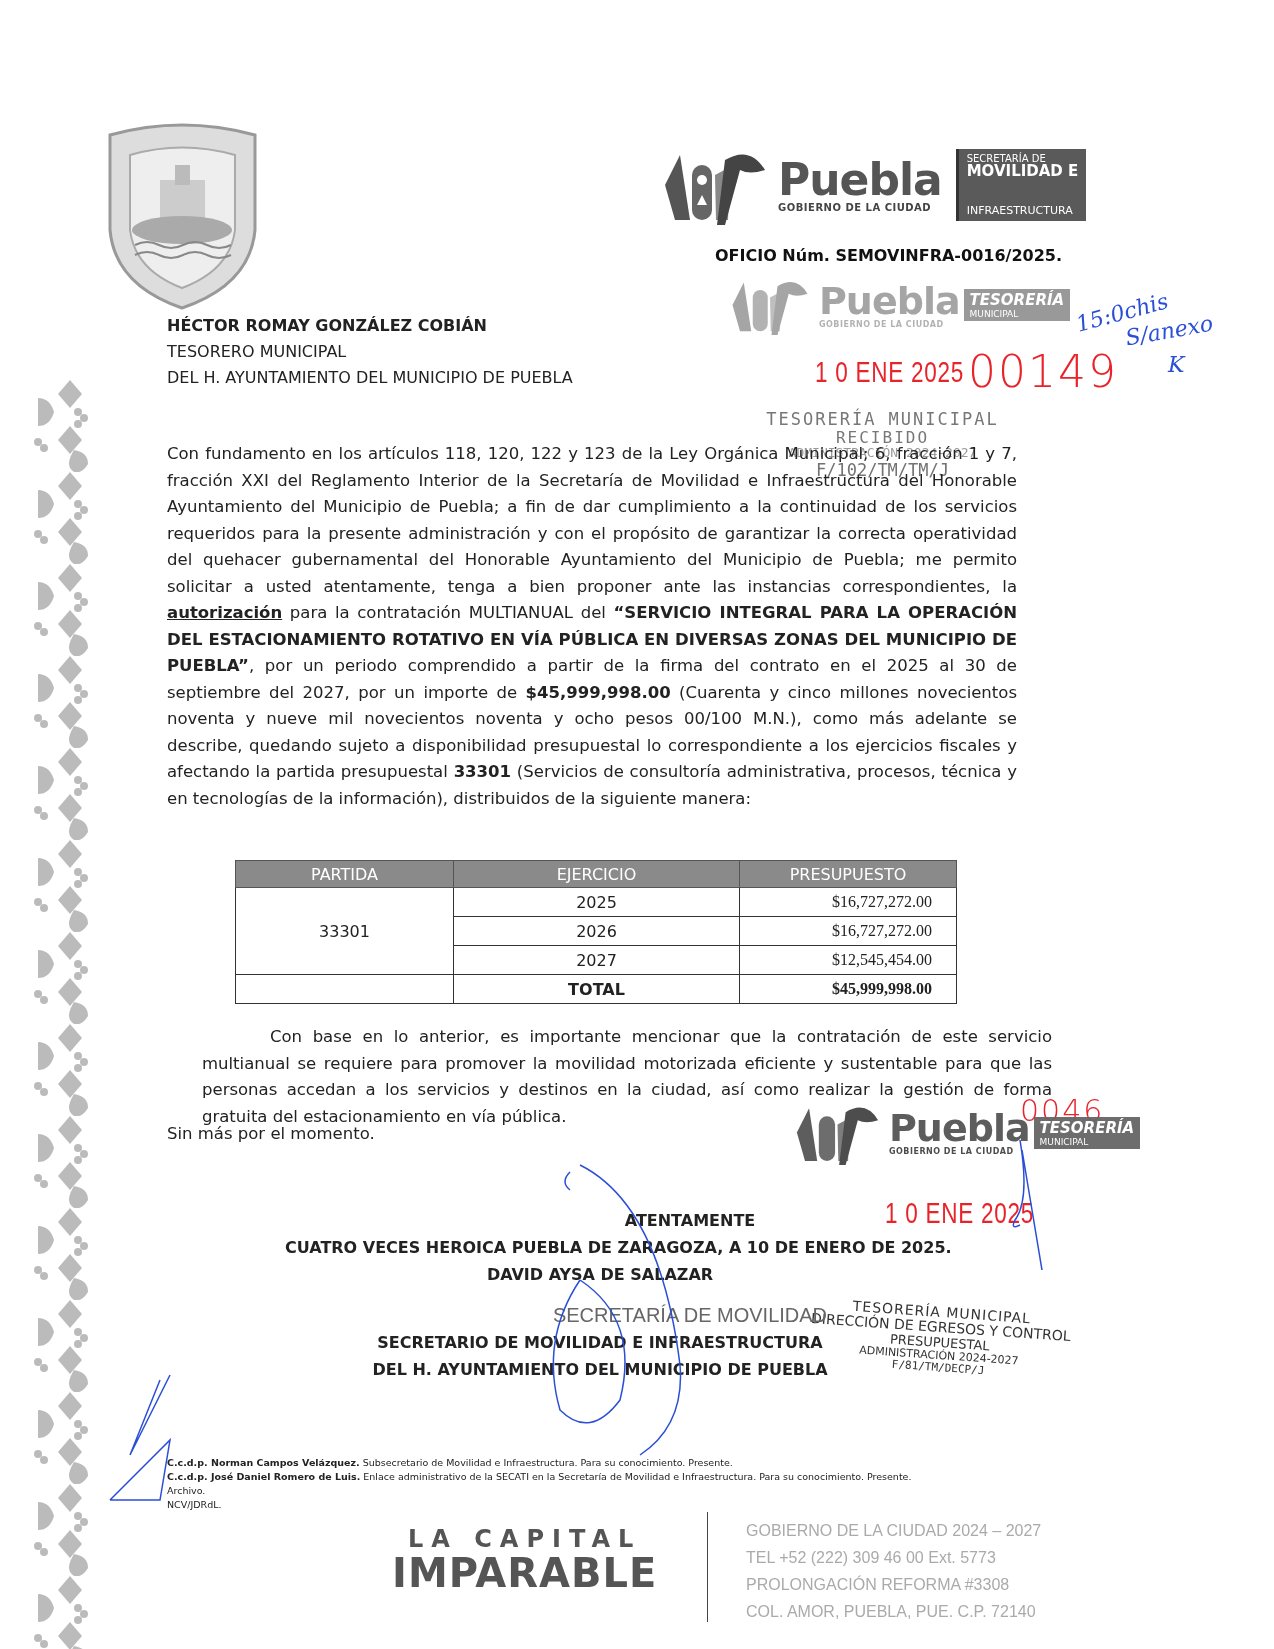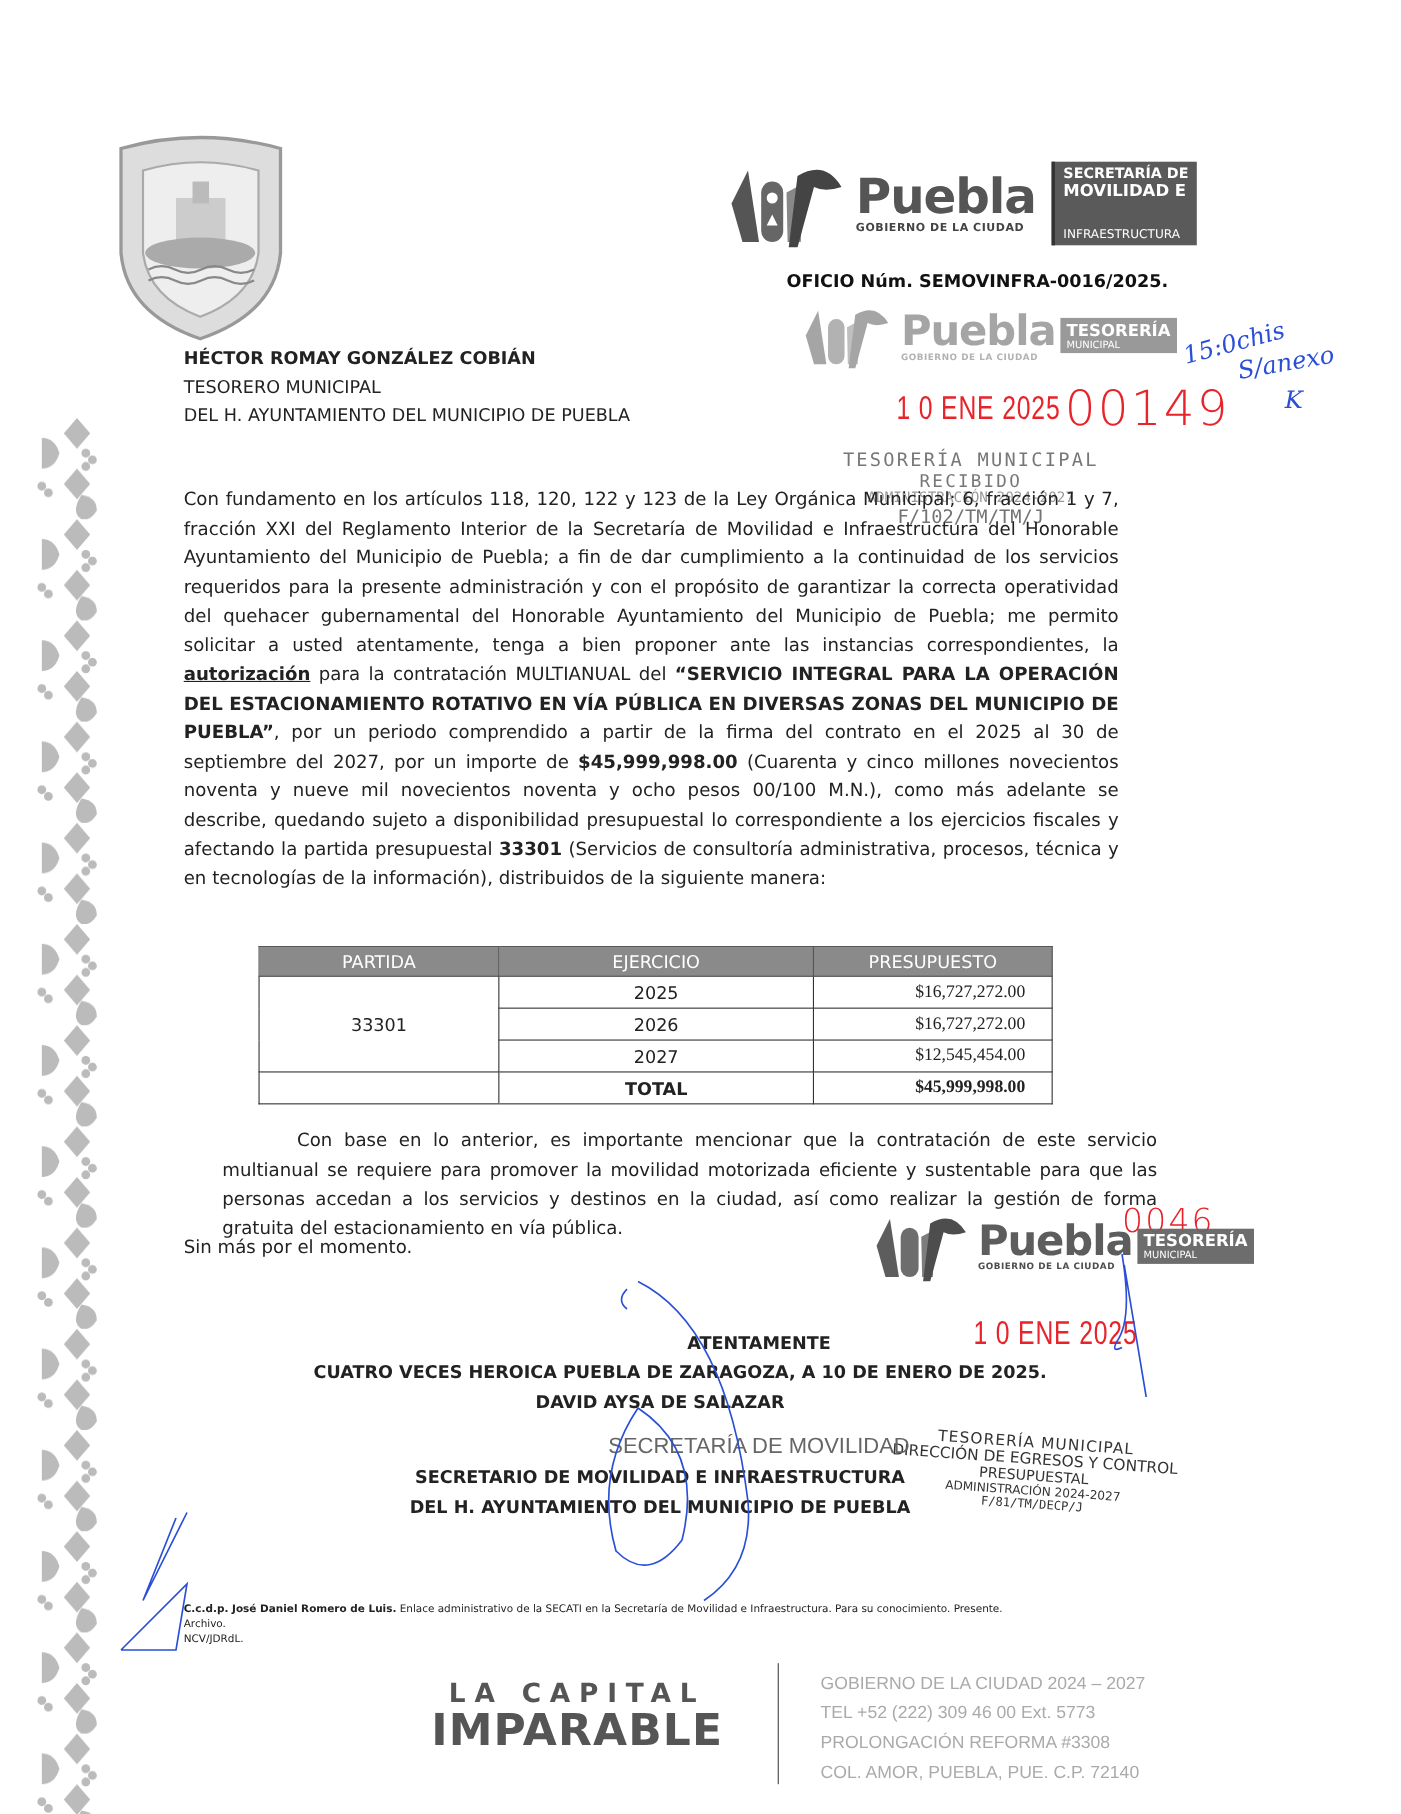--- a/index.html
+++ b/index.html
@@ -9,29 +9,29 @@
   
   .border-strip { left:30px; top:380px; width:60px; height:1270px; }
   
   .crest { left:100px; top:120px; width:165px; height:190px; }
   
   .logo-hdr { left:660px; top:145px; display:flex; align-items:center; gap:8px; }
   .logo-icon { width:110px; height:80px; }
   .puebla-word { font-family:"DejaVu Sans", sans-serif; font-weight:bold; font-size:44px; color:#555; letter-spacing:-1px; line-height:1; }
   .gob-ciudad { font-size:10px; font-weight:bold; color:#444; letter-spacing:0.5px; }
   .sec-box { background:#5a5a5a; color:#fff; padding:4px 8px; border-left:3px solid #333; margin-left:6px; }
-  .sec-box .l1 { font-size:13px; font-weight:bold; }
+  .sec-box .l1 { font-size:10px; font-weight:normal; }
   .sec-box .l2 { font-size:15px; font-weight:bold; line-height:1.05; }
   .sec-box .l3 { font-size:11px; font-weight:normal;margin-top:24px; }
   .oficio { left:715px; top:246px; font-weight:bold; font-size:16px; color:#111; }
   
   .stamp-logo { display:flex; align-items:center; gap:4px; opacity:0.75; }
   .stamp-logo .puebla-word { font-size:38px; color:#888; }
   .stamp-box { background:#777; color:#fff; padding:2px 6px; }
-  .stamp-box .t1 { font-size:15px; font-weight:bold; }
+  .stamp-box .t1 { font-size:15px; font-weight:bold;font-style:italic; }
   .stamp-box .t2 { font-size:9px; }
   .red-date { color:#e8232a; font-family:"Liberation Sans", sans-serif; font-size:30px; transform:scaleX(0.75); transform-origin:left; letter-spacing:1px; }
   .red-hand { color:#e8232a; font-family:"DejaVu Sans", sans-serif; font-size:44px; font-weight:300; letter-spacing:2px; }
   .blue-hand { color:#2a4fd6; font-family:"DejaVu Serif", serif; font-style:italic; font-size:22px; }
   .gray-stamp { color:#777; font-family:"DejaVu Sans Mono", monospace; text-align:center; line-height:1.1; }
   
   .recipient { left:167px; top:313px; font-size:16px; line-height:26px; }
   .recipient .name { font-weight:bold; }
   .recipient .presente { letter-spacing:4px; }
   
@@ -220,20 +220,21 @@
   <path d="M60,120 q-40,60 -20,130 q30,30 60,-10 q20,-80 -40,-120" stroke="#2a4fd6" fill="none" stroke-width="1.5"></path>
 </svg>
 <svg class="abs" style="left:100px; top:1370px;" width="80" height="140" viewBox="0 0 80 140">
   <path d="M70,5 l-40,80 l30,-75 M10,130 l60,-60 l-10,60 l-50,0" stroke="#2a4fd6" fill="none" stroke-width="1.5"></path>
 </svg>
 <svg class="abs" style="left:1010px; top:1140px;" width="40" height="130" viewBox="0 0 40 130">
   <path d="M10,0 q10,60 -5,80 q-5,10 5,5 M12,10 l20,120" stroke="#2a4fd6" fill="none" stroke-width="1.5"></path>
 </svg>
 
 <div class="abs ccp">
+  <div><b>C.c.d.p. Norman Campos Velázquez.</b><span> Subsecretario de Movilidad e Infraestructura. Para su conocimiento. Presente.</span></div>
   <div><b>C.c.d.p. José Daniel Romero de Luis.</b><span> Enlace administrativo de la SECATI en la Secretaría de Movilidad e Infraestructura. Para su conocimiento. Presente.</span></div>
   <div><span>Archivo.</span></div>
   <div><span>NCV/JDRdL.</span></div>
 </div>
 
 <div class="abs capital">
   <div class="c1">LA CAPITAL</div>
   <div class="c2">IMPARABLE</div>
 </div>
 <div class="abs vdivider"></div>

